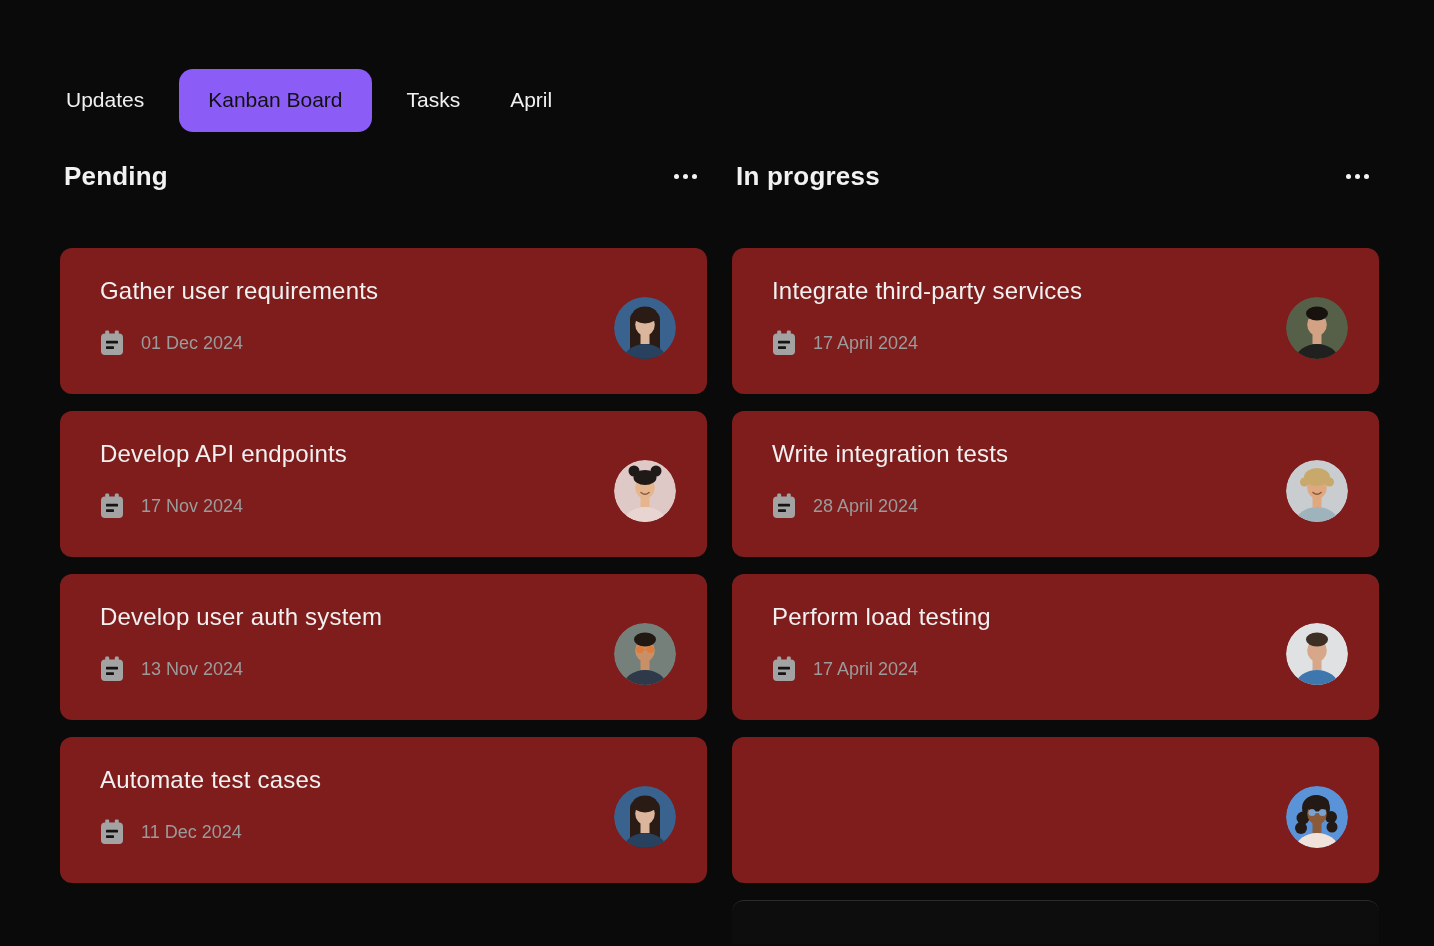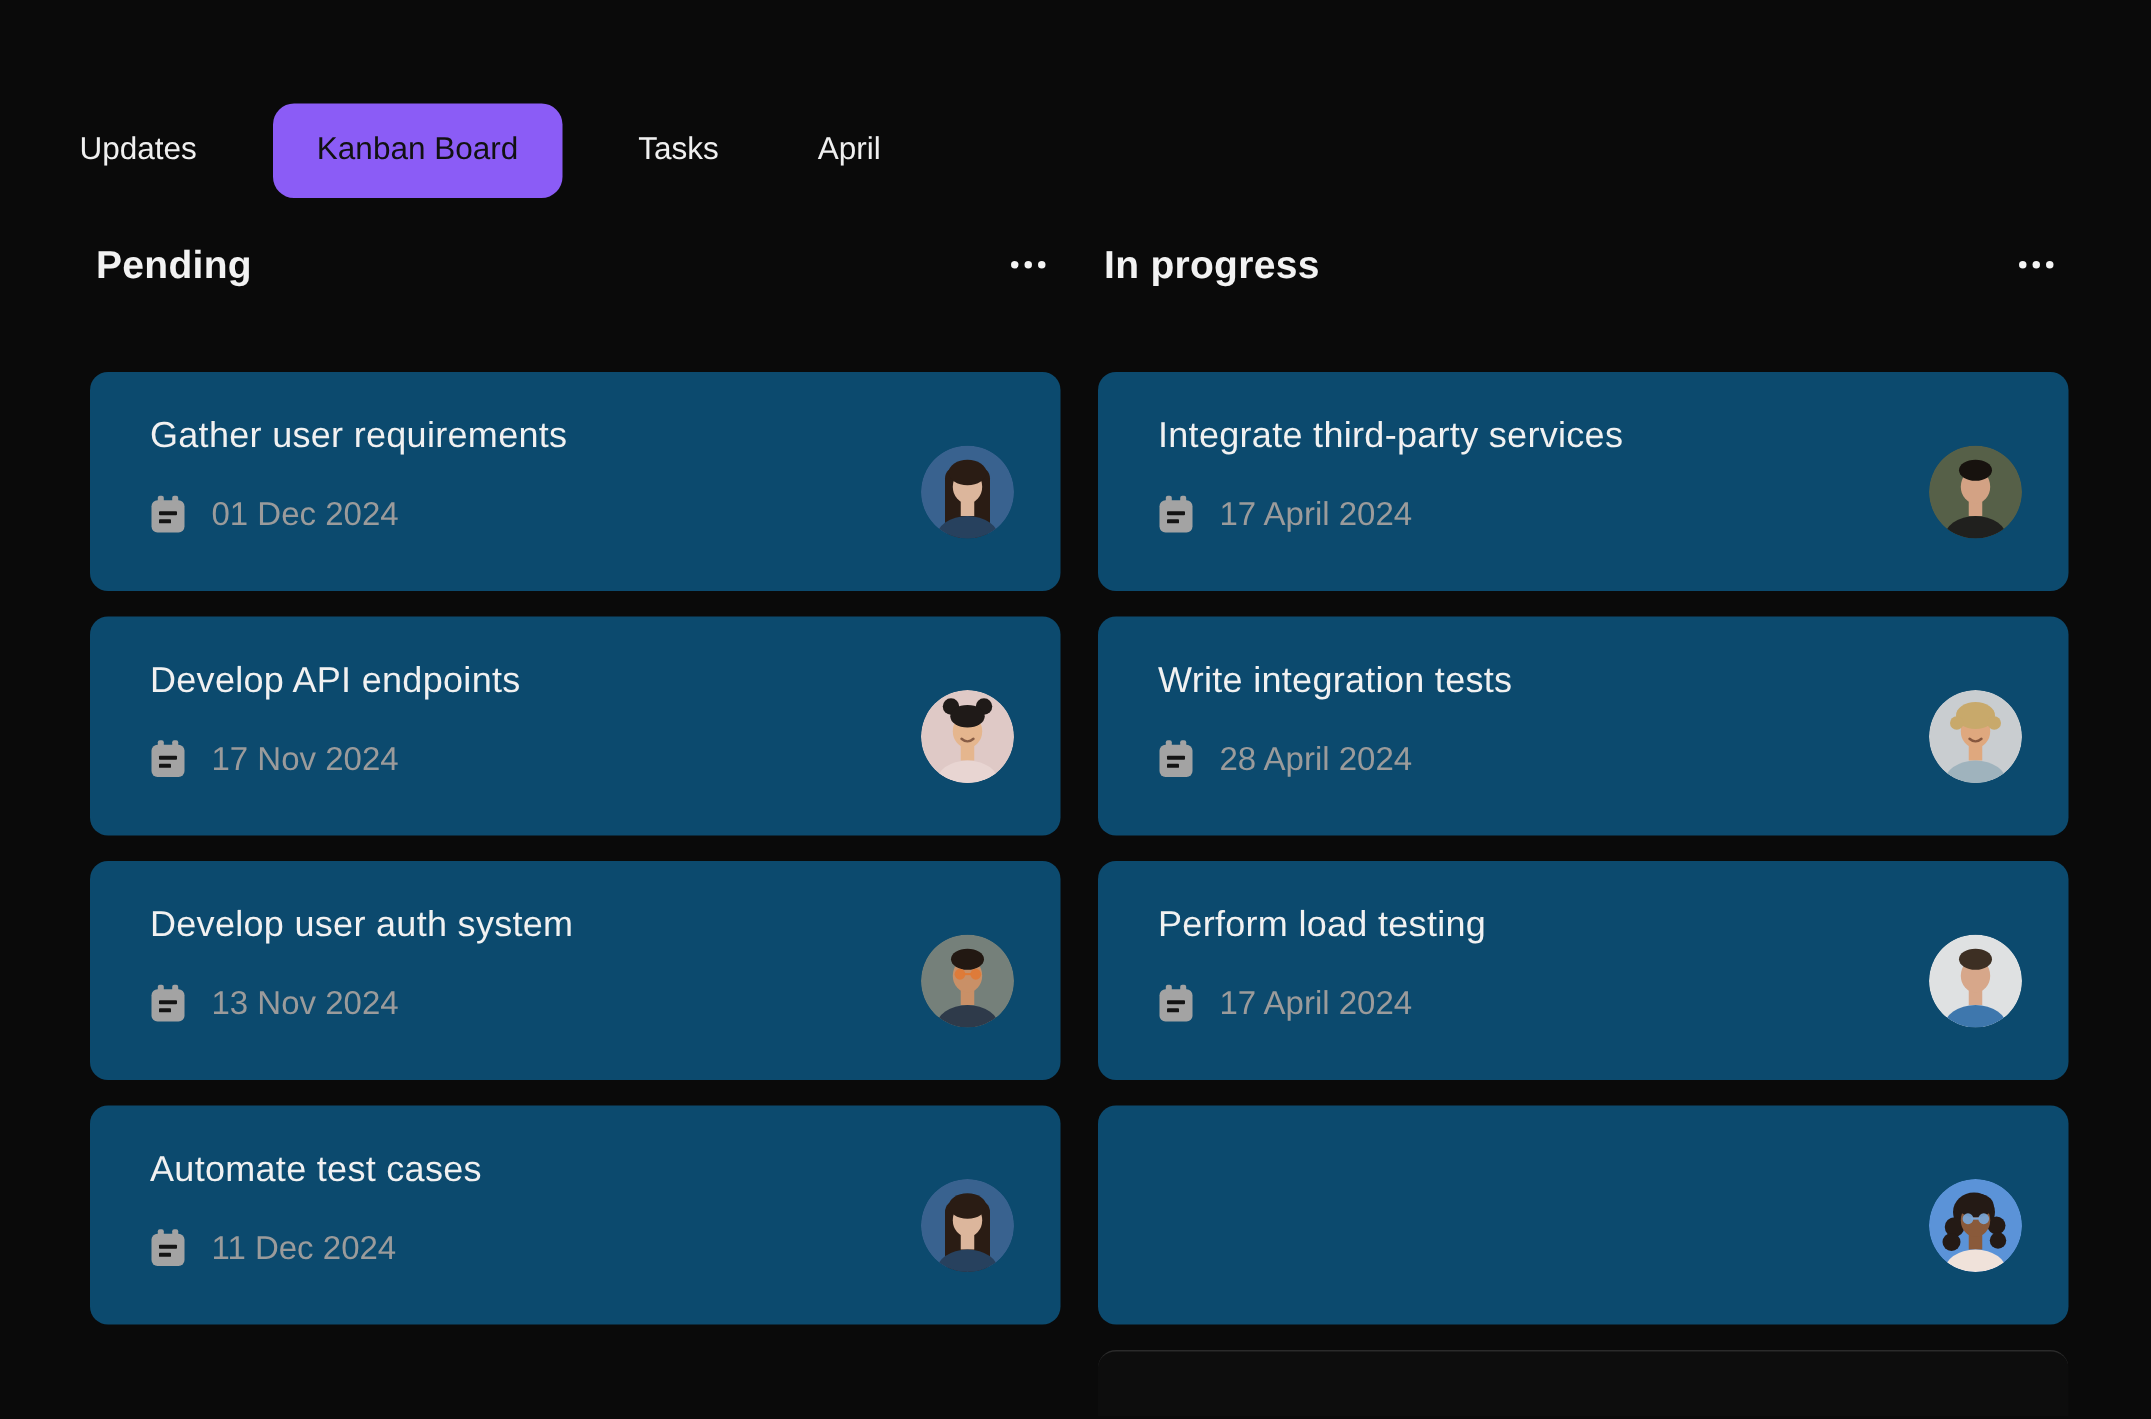--- a/index.html
+++ b/index.html
@@ -7,22 +7,22 @@
   body {
     background:#0a0a0a;
     font-family:"Liberation Sans", sans-serif;
     overflow:hidden;
     position:relative;
     color:#f2f2f2;
   }
 
   
   .tabbar {
-    position:absolute; left:28px; top:68px;
-    display:flex; align-items:center; height:64px;gap:16px;
+    position:absolute; left:41px; top:68px;
+    display:flex; align-items:center; height:64px;
   }
   .tab {
     height:64px; display:flex; align-items:center;
     padding:0 25px; font-size:21px; color:#f0f0f0;
     cursor:pointer; white-space:nowrap; border-radius:14px;
     background:transparent;
   }
   .tab.active {
     background:#8b5cf6; color:#111111; height:63px;
     padding:0 29px; margin:0 10px; font-weight:500;
@@ -40,32 +40,32 @@
   }
   .column-title { font-size:26px; font-weight:600; color:#f2f2f2; letter-spacing:0.2px; }
   .column-menu {
     display:flex; gap:4px; align-items:center; padding:6px 2px;
     cursor:pointer; background:none; border:none;
   }
   .column-menu .dot { width:5px; height:5px; border-radius:50%; background:#f4f4f4; }
 
   .card {
     position:relative; height:146px; border-radius:12px;
-    background:#0c4a6e; margin-bottom:17px;
+    background:#7f1d1d; margin-bottom:17px;
     padding:28px 0 0 40px; cursor:pointer;
   }
   .card-title {
     font-size:24px; font-weight:500; color:#f1f1f1;
     line-height:30px; letter-spacing:0.2px;
   }
   .card-meta {
     margin-top:24px; display:flex; align-items:center; gap:17px;
   }
   .cal-icon { display:flex; }
-  .due-date { font-size:22px; color:#9b9b9b; }
+  .due-date { font-size:18px; color:#9b9b9b; }
   .avatar {
     position:absolute; top:49px; right:31px;
     width:62px; height:62px; border-radius:50%; overflow:hidden;
   }
 
   .card-peek {
     height:44px; border-radius:12px 12px 0 0;
     background:#0d0d0d; border-top:1px solid #2b2b2b;
   }
 </style>

